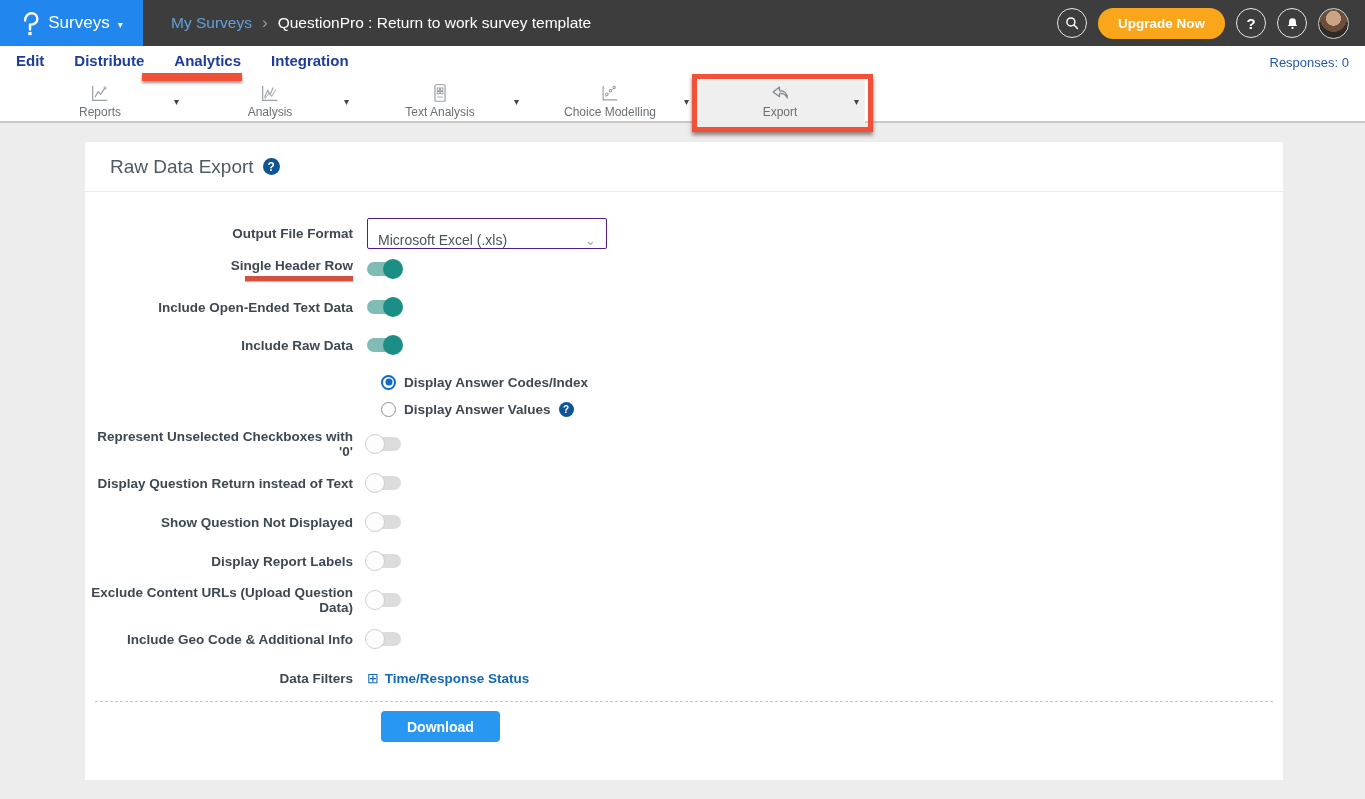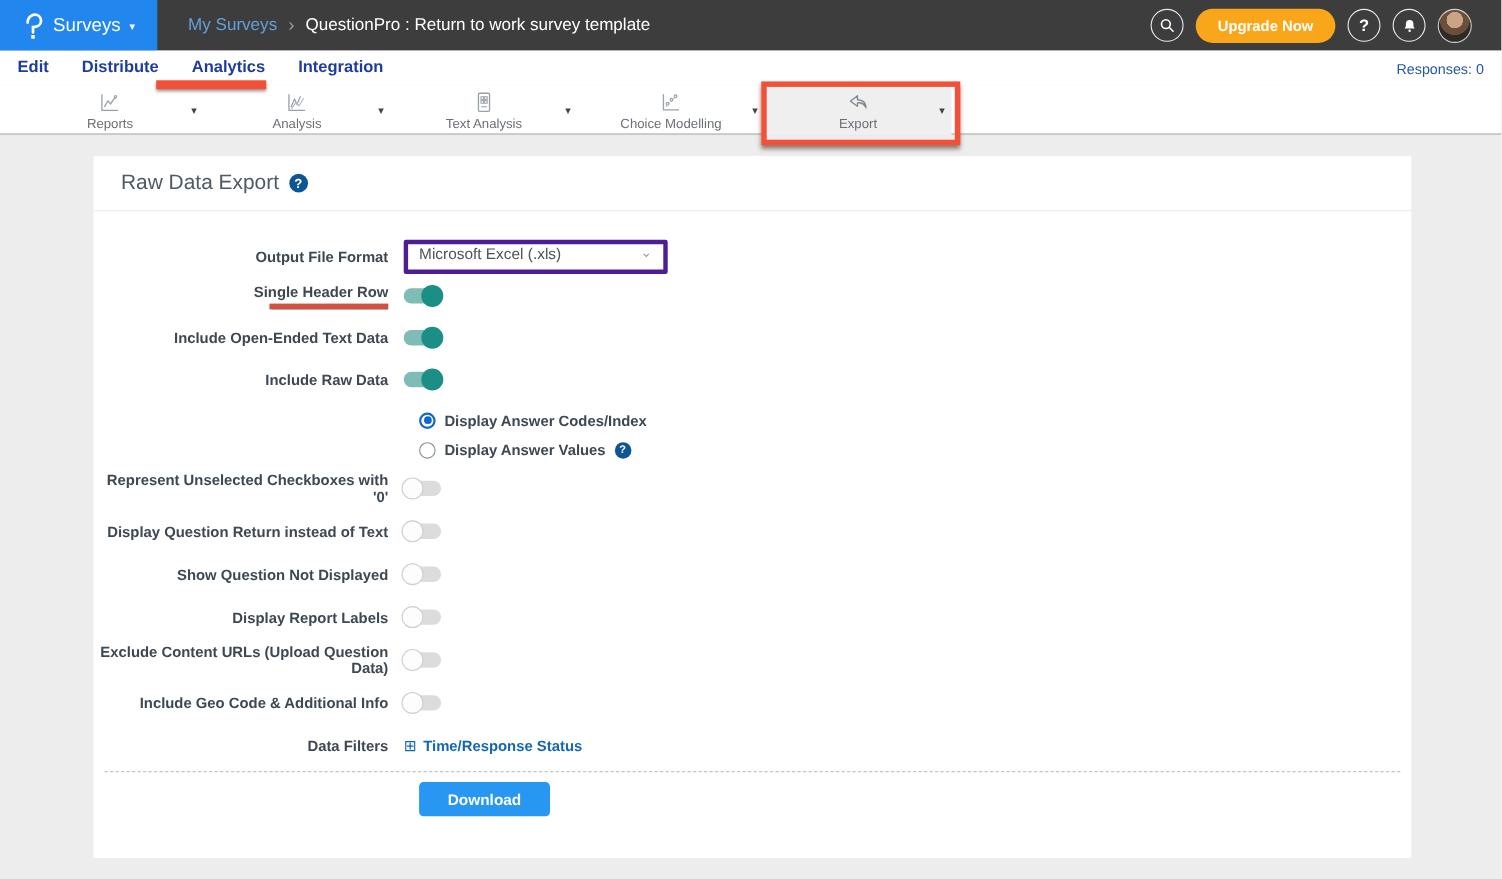--- a/index.html
+++ b/index.html
@@ -9,21 +9,21 @@
   
   .topbar { height:46px; background:#3d3d3d; display:flex; align-items:center; flex:0 0 auto; }
   .logo { width:143px; height:46px; background:#2187ee; color:#fff; display:flex; align-items:center; justify-content:center; gap:8px; cursor:pointer; }
   .logo-glyph { width:20px; height:26px; }
   .logo-name { font-size:17px; font-weight:400; }
   .logo-caret { font-size:10px; margin-top:2px; }
   .crumbs { display:flex; align-items:center; gap:10px; margin-left:28px; font-size:15.5px; }
   .crumb-parent { color:#63a0d8; cursor:pointer; text-decoration:none; }
   .crumb-sep { color:#9a9a9a; font-size:17px; }
   .crumb-current { color:#ffffff; }
-  .top-actions { margin-left:auto; display:flex; align-items:center; gap:11px; padding-right:27px; }
+  .top-actions { margin-left:auto; display:flex; align-items:center; gap:11px; padding-right:16px; }
   .circle-btn { width:30px; height:30px; border-radius:50%; border:1.5px solid #e8e8e8; display:flex; align-items:center; justify-content:center; color:#fff; cursor:pointer; background:transparent; font-size:15px; font-weight:700; }
   .upgrade-btn { background:#faa61a; color:#fff; border:none; border-radius:16px; height:31px; padding:0 20px; font-size:13.5px; font-weight:700; cursor:pointer; font-family:"Liberation Sans",sans-serif; }
   .avatar { width:31px; height:31px; border-radius:50%; border:1px solid #cfcfcf; cursor:pointer;
     background: radial-gradient(circle at 50% 32%, #caa484 0 30%, #6b4f3a 31% 55%, #2e2a26 56% 100%); }
 
   
   .tabs { height:32px; background:#fff; display:flex; align-items:center; gap:30px; padding:14px 16px; flex:0 0 auto; }
   .tab { font-size:15px; font-weight:600; color:#1e3c9c; cursor:pointer; line-height:29px; border-bottom:3px solid transparent; }
   .tab.active { border-bottom-color:#4a8fd2; }
   .responses { margin-left:auto; font-size:13px; color:#2458a6; }
@@ -47,21 +47,21 @@
   .panel-head { height:50px; border-bottom:1px solid #ebebeb; display:flex; align-items:center; gap:9px; padding:0 25px; }
   .panel-title { font-size:19px; color:#4e5a64; }
   .help-badge { width:17px; height:17px; border-radius:50%; background:#0e5596; color:#fff; font-size:12px; font-weight:700; display:flex; align-items:center; justify-content:center; cursor:pointer; }
   .help-badge.small { width:15px; height:15px; font-size:10px; }
 
   .form { padding-top:13px; }
   .row { display:flex; align-items:center; }
   .flabel { width:282px; text-align:right; padding-right:14px; font-size:13.5px; font-weight:700; color:#3d4852; flex:0 0 auto; }
   .ul-red::after { content:""; display:block; height:5px; width:108px; background:#d2503f; margin:3px 0 0 auto; box-shadow:0 1px 1px rgba(90,40,30,.35); }
 
-  .select { width:240px; height:31px; border:4px solid #4c1d95; border-radius:2px; background:#fff; display:flex; align-items:flex-start; justify-content:space-between; padding:0 10px; font-size:14px; color:#4a545c; cursor:pointer; }
+  .select { width:240px; height:31px; border:1px solid #4c1d95; border-radius:2px; background:#fff; display:flex; align-items:flex-end; justify-content:space-between; padding:0 10px; font-size:14px; color:#4a545c; cursor:pointer; }
   .select .chev { color:#9aa3ab; font-size:13px; }
 
   .toggle { width:34px; height:14px; border-radius:7px; position:relative; cursor:pointer; flex:0 0 auto; }
   .toggle.on { background:#7ebcb5; }
   .toggle.on .knob { position:absolute; right:-2px; top:-3px; width:20px; height:20px; border-radius:50%; background:#1b8e85; }
   .toggle.off { background:#dcdcdc; }
   .toggle.off .knob { position:absolute; left:-2px; top:-3px; width:20px; height:20px; border-radius:50%; background:#fdfdfd; border:1px solid #cfcfcf; }
 
   .trow { height:20px; margin-top:18px; }
   .trow.gap39 { margin-top:19px; }

